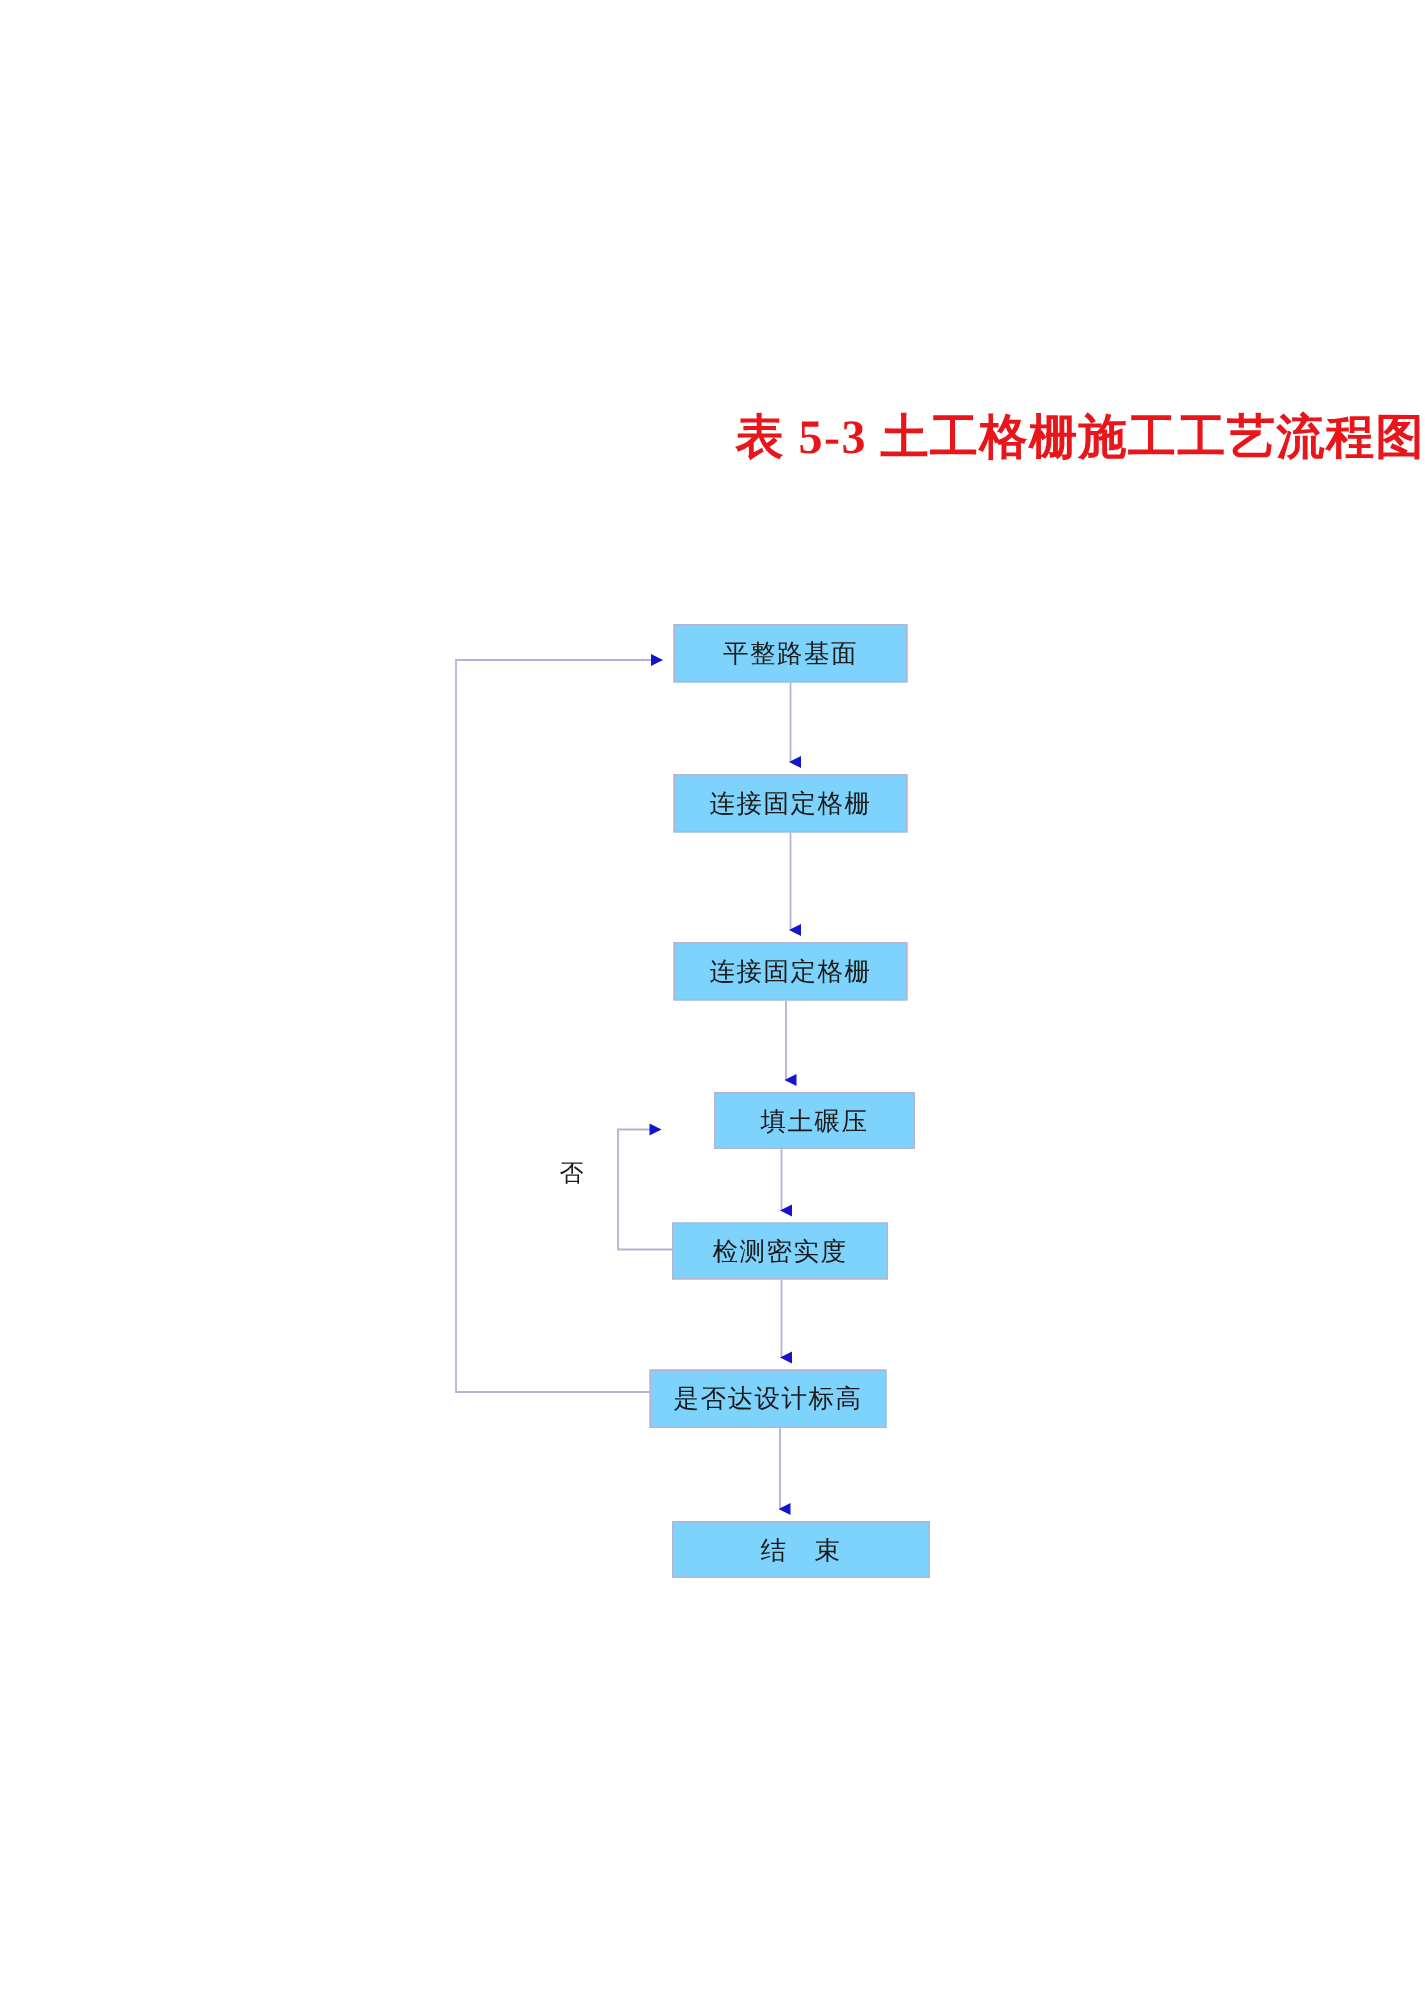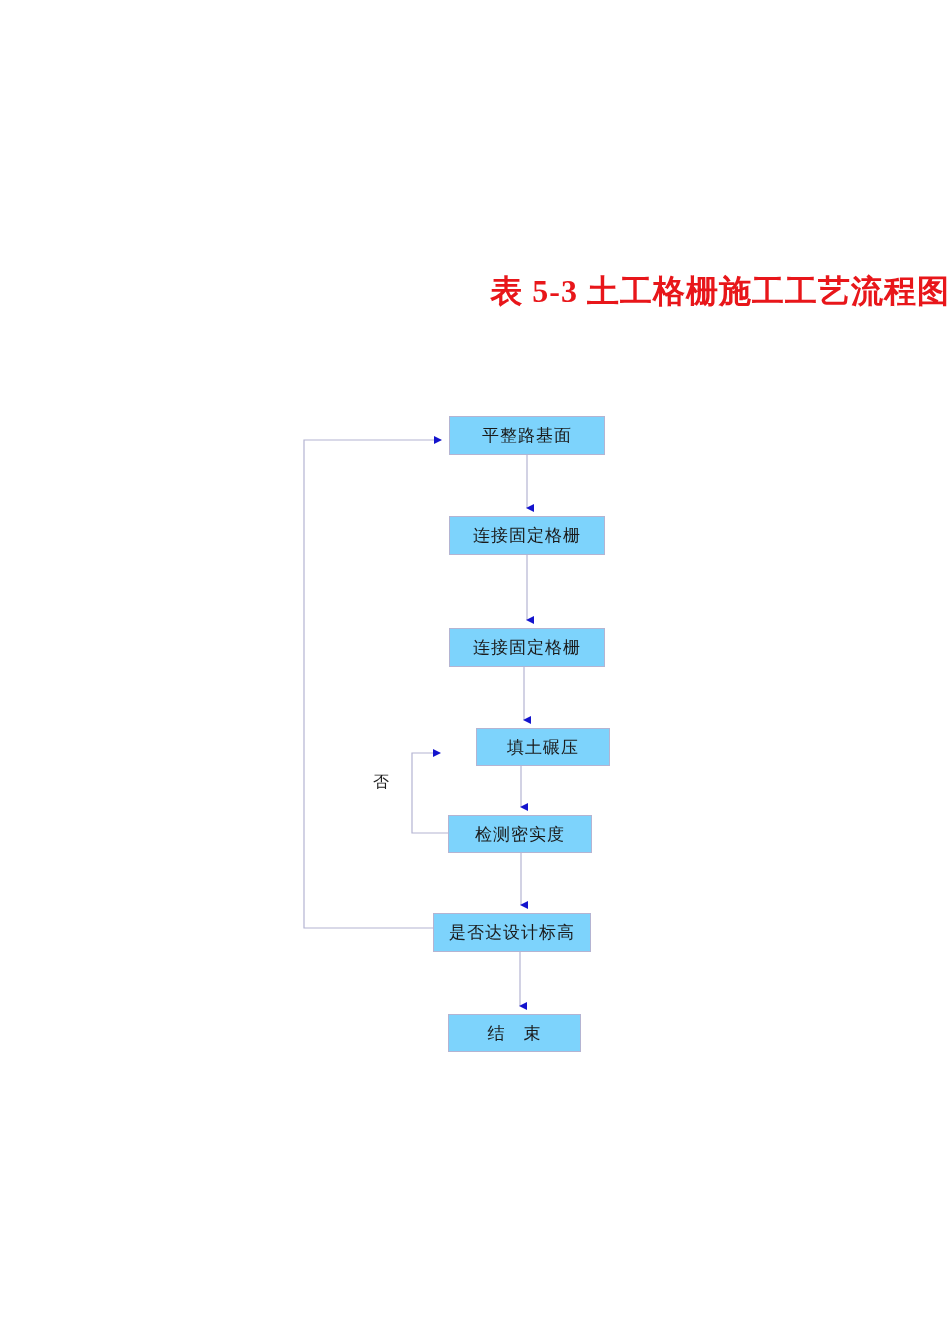--- a/index.html
+++ b/index.html
@@ -124,19 +124,19 @@
   </div>
 
   <div class="node" style="left:448px; top:815px; width:144px; height:38px;">
     <span>检测密实度</span>
   </div>
 
   <div class="node" style="left:433px; top:913px; width:158px; height:39px;">
     <span>是否达设计标高</span>
   </div>
 
-  <div class="node" style="left:448px; top:1014px; width:133px; height:38px;">
+  <div class="node" style="left:448px; top:1014px; width:172px; height:38px;">
     <span>结　束</span>
   </div>
 
   <div class="branch-label" style="left:373px; top:772px;">否</div>
 
 </div>
 
 </body></html>

